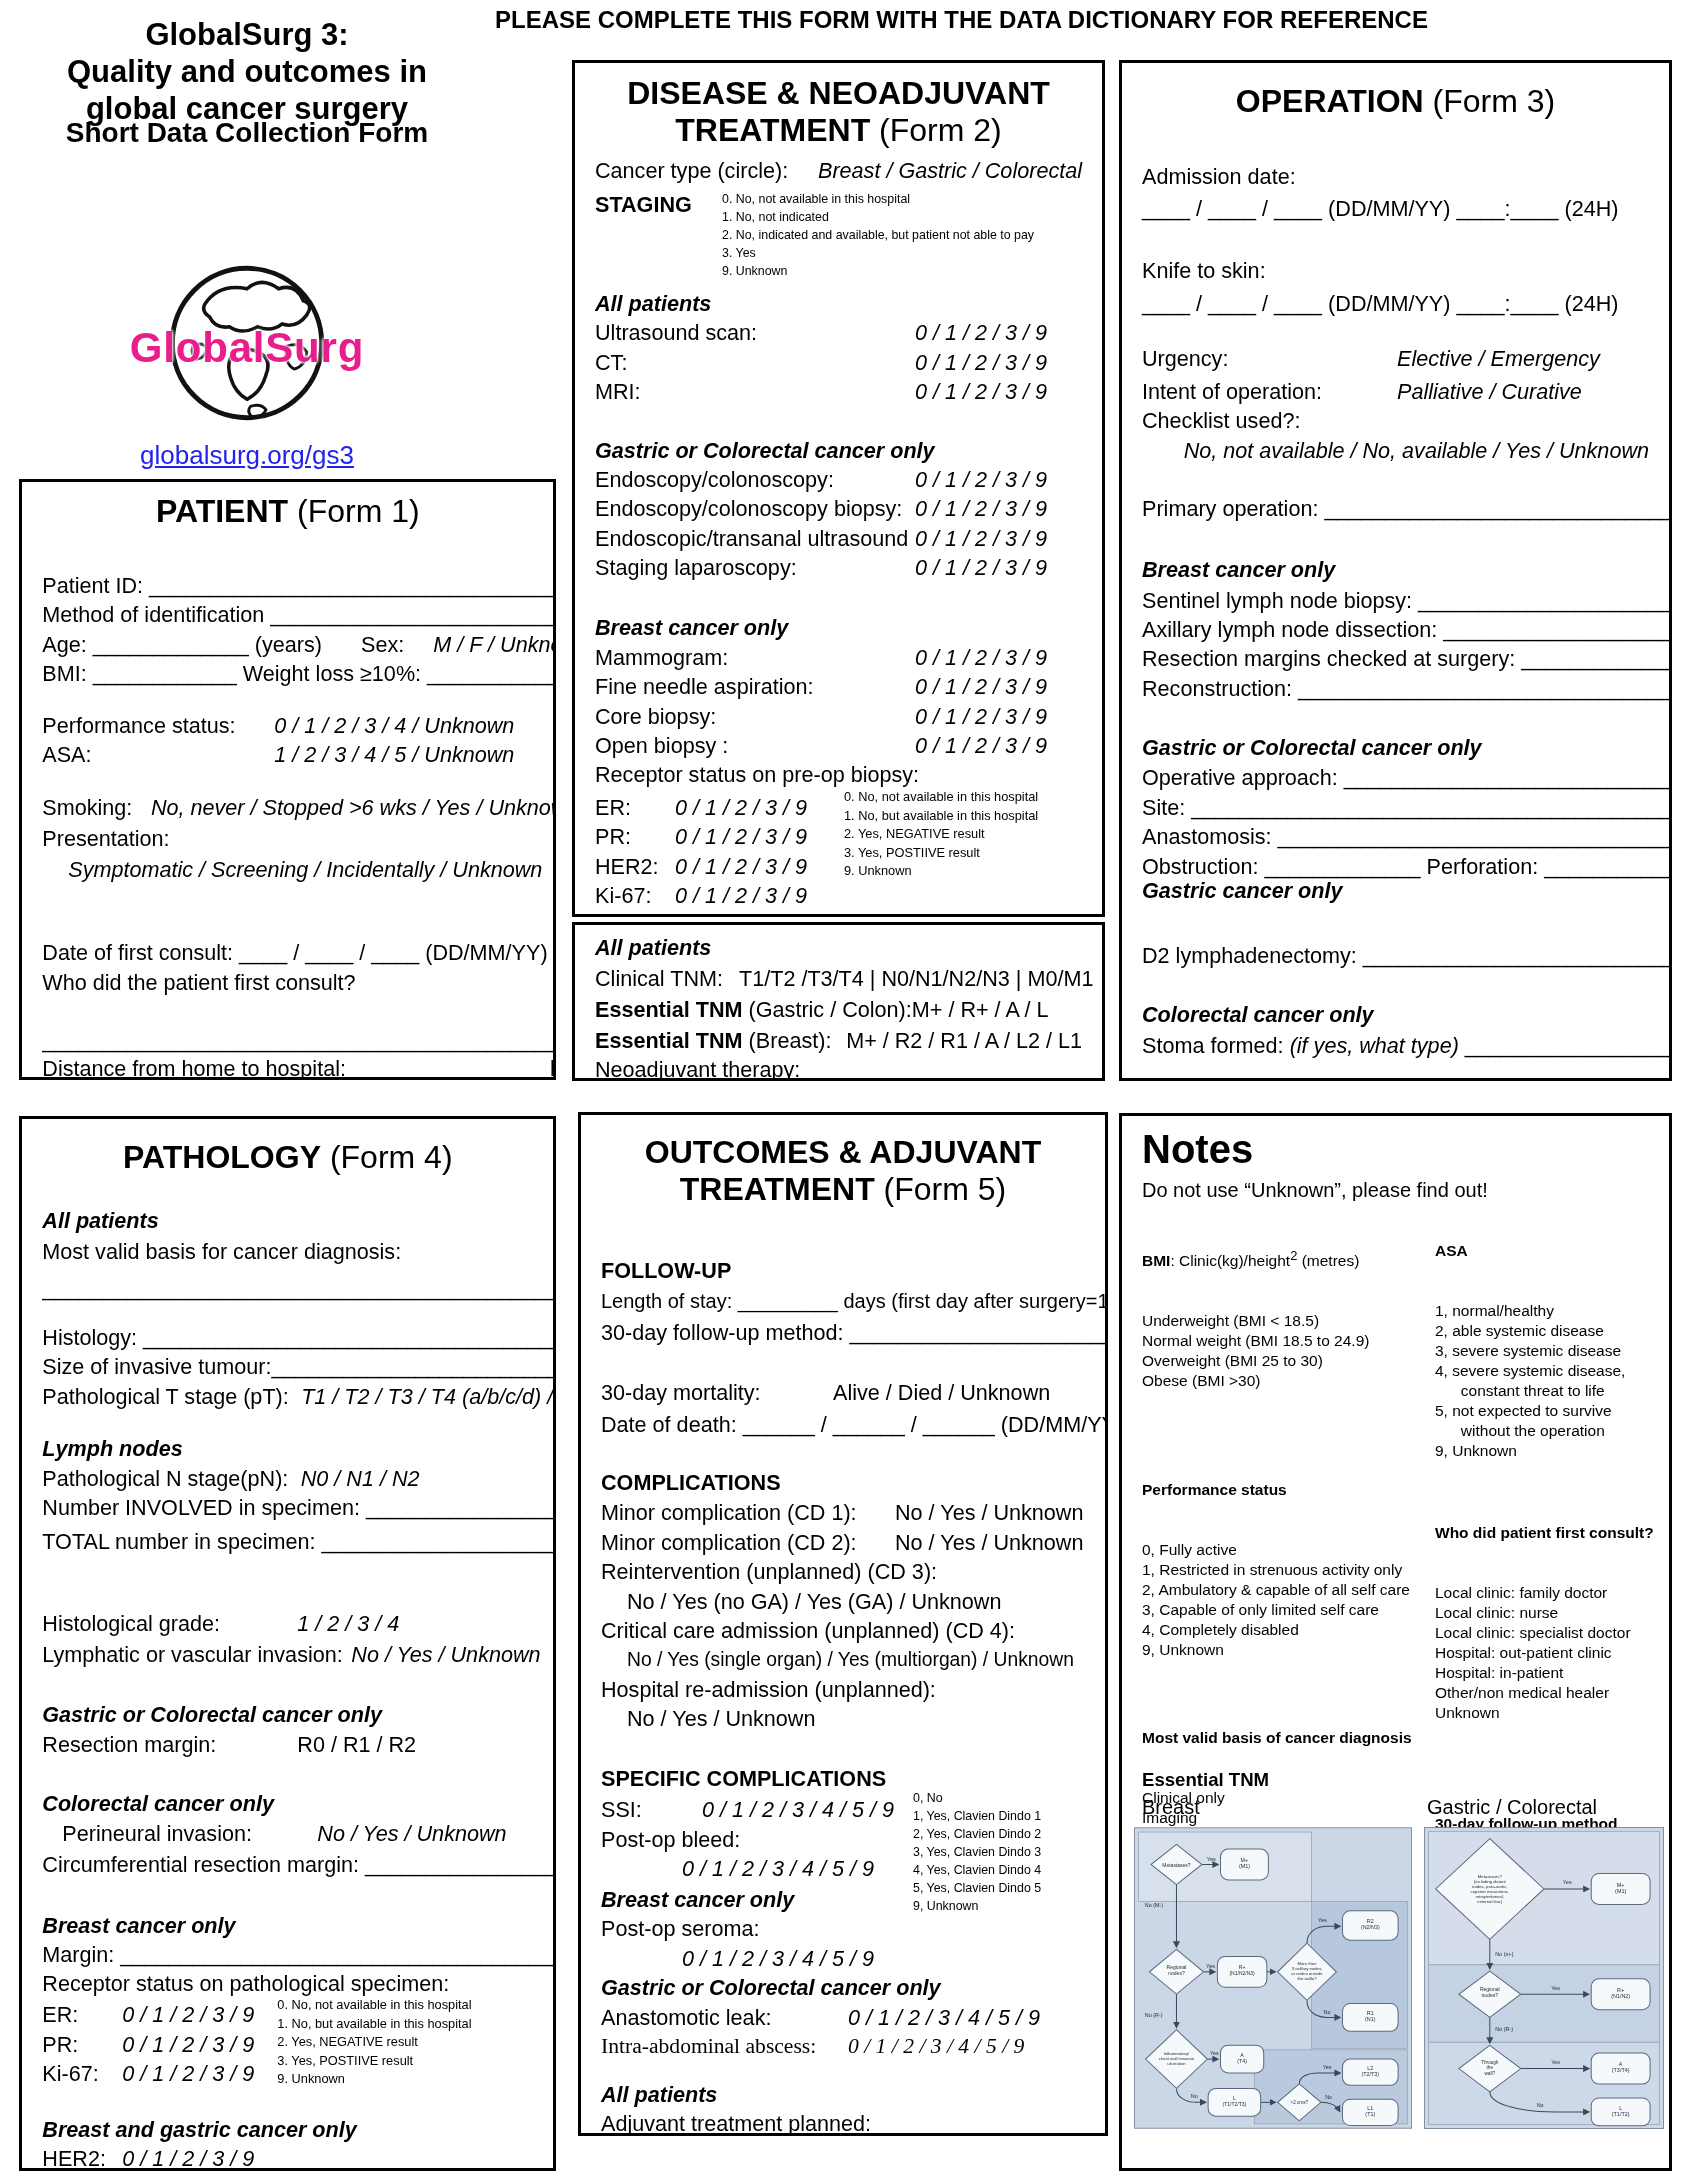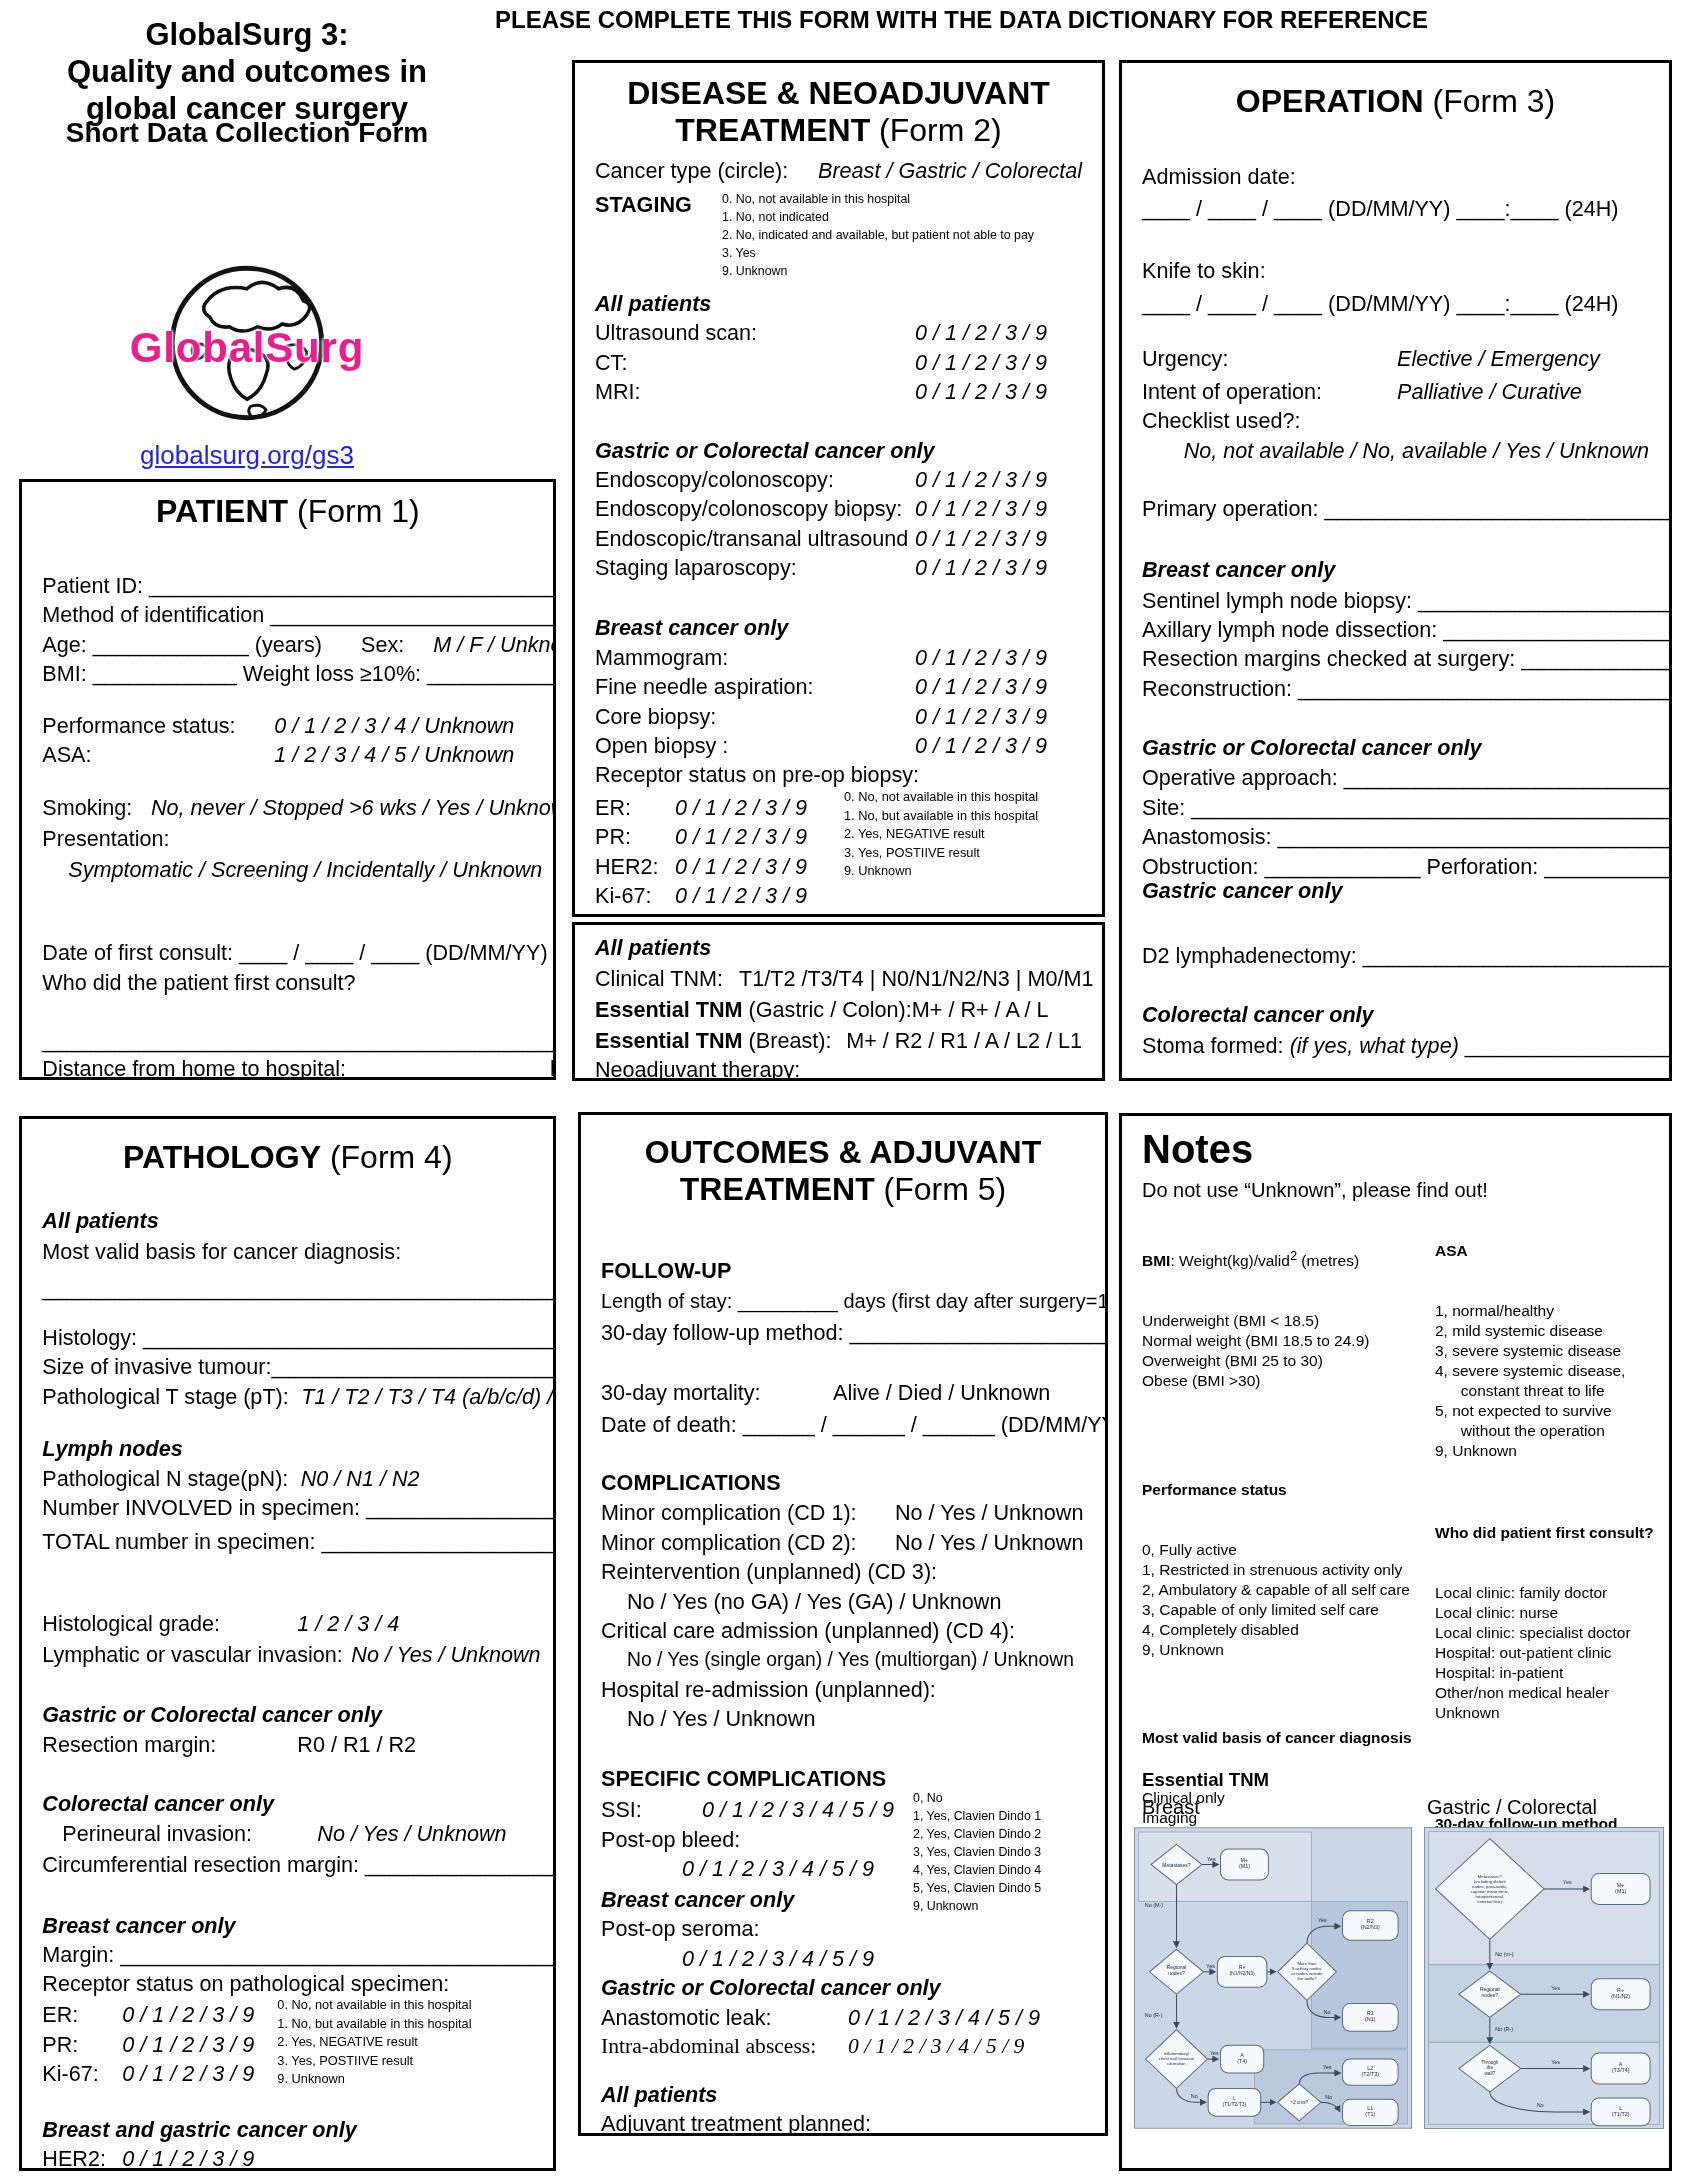--- a/index.html
+++ b/index.html
@@ -231,31 +231,31 @@
     <div class="ln" style="top:917px;font-family:Liberation Serif, serif;"><span>Intra-abdominal abscess:</span><span class="it inopt" style="left:247px;">0 / 1 / 2 / 3 / 4 / 5 / 9</span></div>
     <div class="ln bi" style="top:965px;">All patients</div>
     <div class="ln" style="top:994px;">Adjuvant treatment planned: _____________________________</div>
   </div>
 
   <div class="box" style="left:1119px;top:1113px;width:553px;height:1058px;">
     <div style="position:absolute;left:20px;top:10.8px;font-size:40px;font-weight:bold;">Notes</div>
     <div style="position:absolute;left:20px;top:63px;font-size:20px;">Do not use “Unknown”, please find out!</div>
 
     <div class="ncol" style="left:20px;top:90px;width:294px;">
-      <div><b>BMI</b><span>: Weight(kg)/valid</span><sup>2</sup><span> (metres)</span></div>
+      <div><b>BMI</b><span>: Clinic(kg)/height</span><sup>2</sup><span> (metres)</span></div>
       <div><div>Underweight (BMI &lt; 18.5)</div><div>Normal weight (BMI 18.5 to 24.9)</div><div>Overweight (BMI 25 to 30)</div><div>Obese (BMI &gt;30)</div></div>
       <div class="nhead" style="margin-top:49px;">Performance status</div>
       <div><div>0, Fully active</div><div>1, Restricted in strenuous activity only</div><div>2, Ambulatory &amp; capable of all self care</div><div>3, Capable of only limited self care</div><div>4, Completely disabled</div><div>9, Unknown</div></div>
       <div class="nhead" style="margin-top:28px;">Most valid basis of cancer diagnosis</div>
       <div><div>Clinical only</div><div>Imaging</div><div>Exploratory surgery/endoscopy no histology</div><div>Tumour specific markers</div><div>Cytology</div><div>Histology of metastasis/secondary</div><div>Histology of primary/biopsy</div></div>
     </div>
 
     <div class="ncol" style="left:313px;top:85px;width:232px;">
       <div class="nhead">ASA</div>
-      <div><div>1, normal/healthy</div><div>2, mild systemic disease</div><div>3, severe systemic disease</div><div>4, severe systemic disease,</div><div>      constant threat to life</div><div>5, not expected to survive</div><div>      without the operation</div><div>9, Unknown</div></div>
+      <div><div>1, normal/healthy</div><div>2, able systemic disease</div><div>3, severe systemic disease</div><div>4, severe systemic disease,</div><div>      constant threat to life</div><div>5, not expected to survive</div><div>      without the operation</div><div>9, Unknown</div></div>
       <div class="nhead" style="margin-top:21.6px;">Who did patient first consult?</div>
       <div><div>Local clinic: family doctor</div><div>Local clinic: nurse</div><div>Local clinic: specialist doctor</div><div>Hospital: out-patient clinic</div><div>Hospital: in-patient</div><div>Other/non medical healer</div><div>Unknown</div></div>
       <div class="nhead" style="margin-top:51px;">30-day follow-up method</div>
       <div><div>Still inpatient</div><div>Clinic review</div><div>Telephone review</div><div>Community/home review</div><div>Discharged before 30 days</div><div>and not contacted again</div></div>
     </div>
 
     <div style="position:absolute;left:20px;top:653px;font-size:18.6px;font-weight:bold;">Essential TNM</div>
     <div style="position:absolute;left:20px;top:680px;font-size:20px;">Breast</div>
     <div style="position:absolute;left:305px;top:680px;font-size:20px;">Gastric / Colorectal</div>
 

